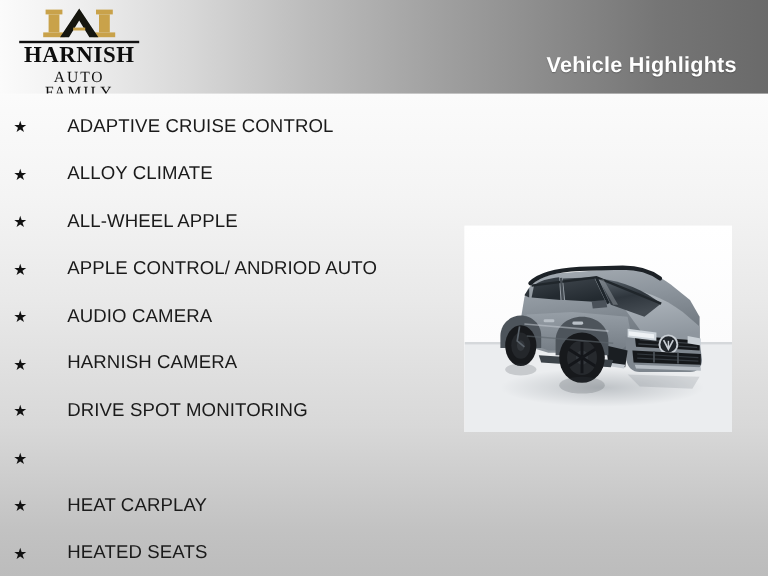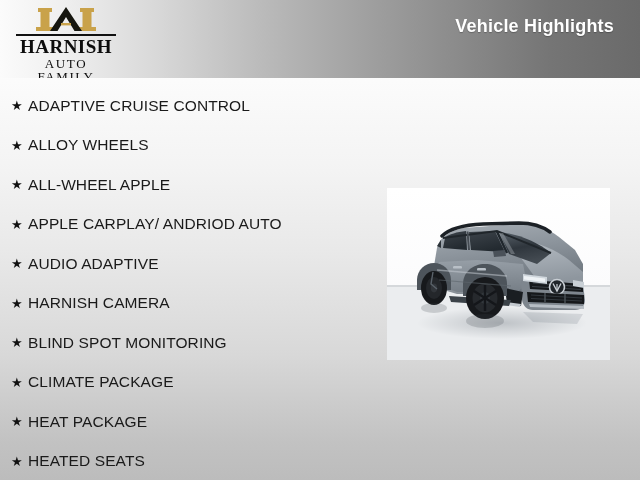--- a/index.html
+++ b/index.html
@@ -86,21 +86,21 @@
     font-weight: normal;
     font-size: 13px;
     letter-spacing: 1.6px;
     color: #0d0d0d;
     line-height: 13px;
   }
 
   .header-title {
     position: absolute;
     right: 26px;
-    top: 16px;
+    top: 44px;
     font-size: 18px;
     font-weight: bold;
     color: #ffffff;
     letter-spacing: 0.2px;
     text-shadow: 0 1px 1px rgba(0,0,0,0.25);
     white-space: nowrap;
   }
 
   
   .features {
@@ -123,20 +123,21 @@
     color: #111111;
     line-height: 1;
     width: 17px;
     flex: 0 0 17px;
   }
   .feature-label {
     font-size: 15.5px;
     color: #1a1a1a;
     letter-spacing: 0.1px;
     white-space: nowrap;
+    margin-left: 28px;
   }
 
   
   .vehicle-photo {
     position: absolute;
     left: 387px;
     top: 188px;
     width: 223px;
     height: 172px;
     background: #ffffff;
@@ -178,49 +179,48 @@
     <div class="header-title">Vehicle Highlights</div>
   </div>
 
   <ul class="features">
     <li class="feature-item">
       <span class="feature-star">★</span>
       <span class="feature-label">ADAPTIVE CRUISE CONTROL</span>
     </li>
     <li class="feature-item">
       <span class="feature-star">★</span>
-      <span class="feature-label">ALLOY WHEELS</span>
+      <span class="feature-label">ALLOY CLIMATE</span>
     </li>
     <li class="feature-item">
       <span class="feature-star">★</span>
       <span class="feature-label">ALL-WHEEL APPLE</span>
     </li>
     <li class="feature-item">
       <span class="feature-star">★</span>
-      <span class="feature-label">APPLE CARPLAY/ ANDRIOD AUTO</span>
-    </li>
-    <li class="feature-item">
-      <span class="feature-star">★</span>
-      <span class="feature-label">AUDIO ADAPTIVE</span>
+      <span class="feature-label">APPLE CONTROL/ ANDRIOD AUTO</span>
+    </li>
+    <li class="feature-item">
+      <span class="feature-star">★</span>
+      <span class="feature-label">AUDIO CAMERA</span>
     </li>
     <li class="feature-item">
       <span class="feature-star">★</span>
       <span class="feature-label">HARNISH CAMERA</span>
     </li>
     <li class="feature-item">
       <span class="feature-star">★</span>
-      <span class="feature-label">BLIND SPOT MONITORING</span>
-    </li>
-    <li class="feature-item">
-      <span class="feature-star">★</span>
-      <span class="feature-label">CLIMATE PACKAGE</span>
-    </li>
-    <li class="feature-item">
-      <span class="feature-star">★</span>
-      <span class="feature-label">HEAT PACKAGE</span>
+      <span class="feature-label">DRIVE SPOT MONITORING</span>
+    </li>
+    <li class="feature-item">
+      <span class="feature-star">★</span>
+    </li>
+    <li class="feature-item">
+      <span class="feature-star">★</span>
+      <span class="feature-label">HEAT CARPLAY</span>
     </li>
     <li class="feature-item">
       <span class="feature-star">★</span>
       <span class="feature-label">HEATED SEATS</span>
     </li>
   </ul>
 
   <div class="vehicle-photo">
     <svg width="223" height="172" viewBox="0 0 223 172">
       <defs>

